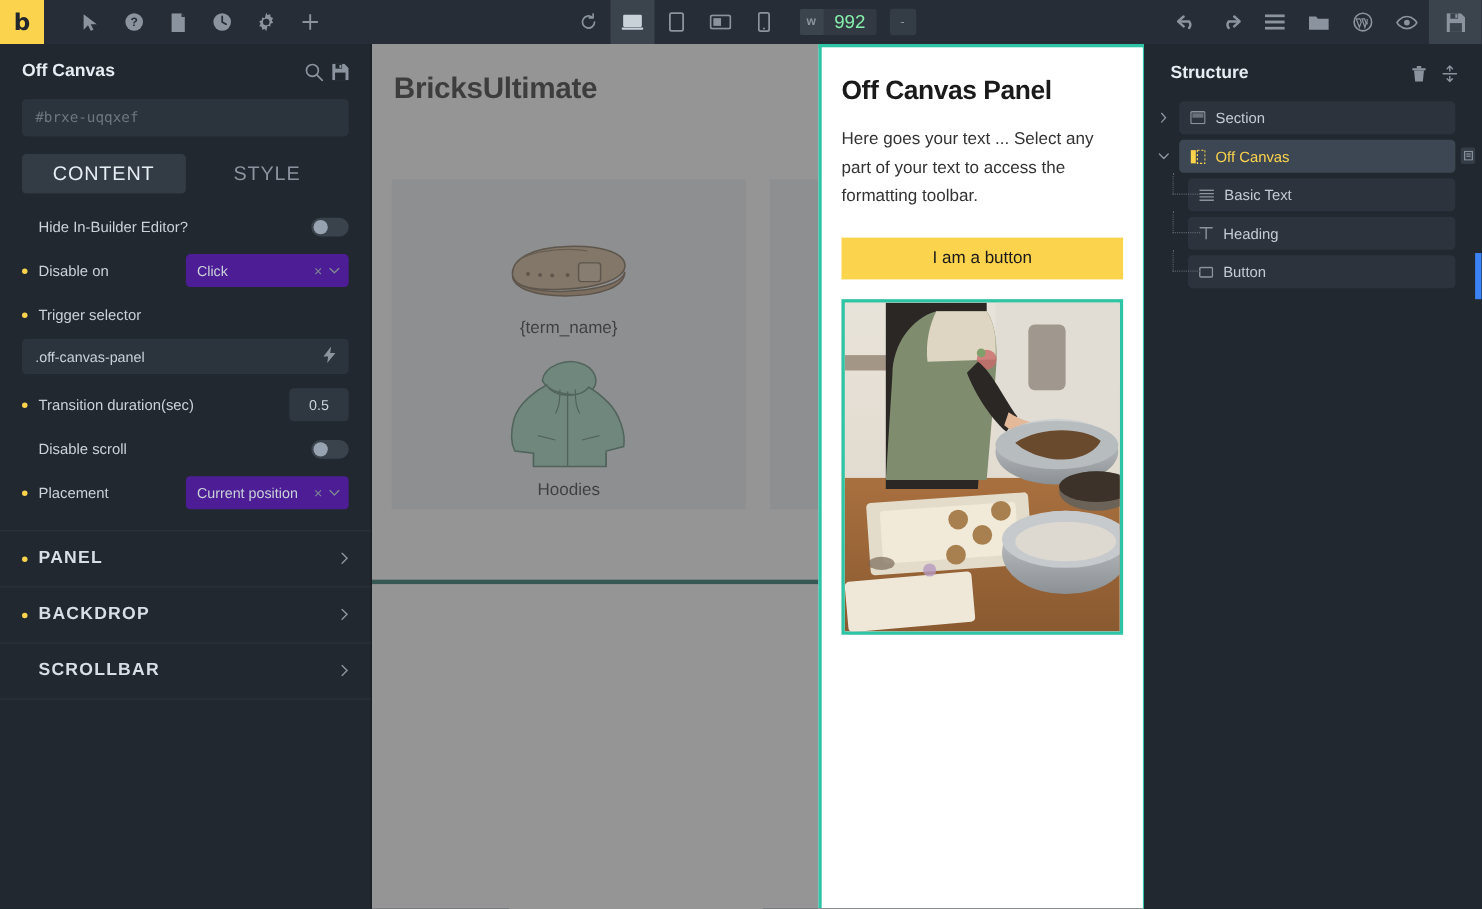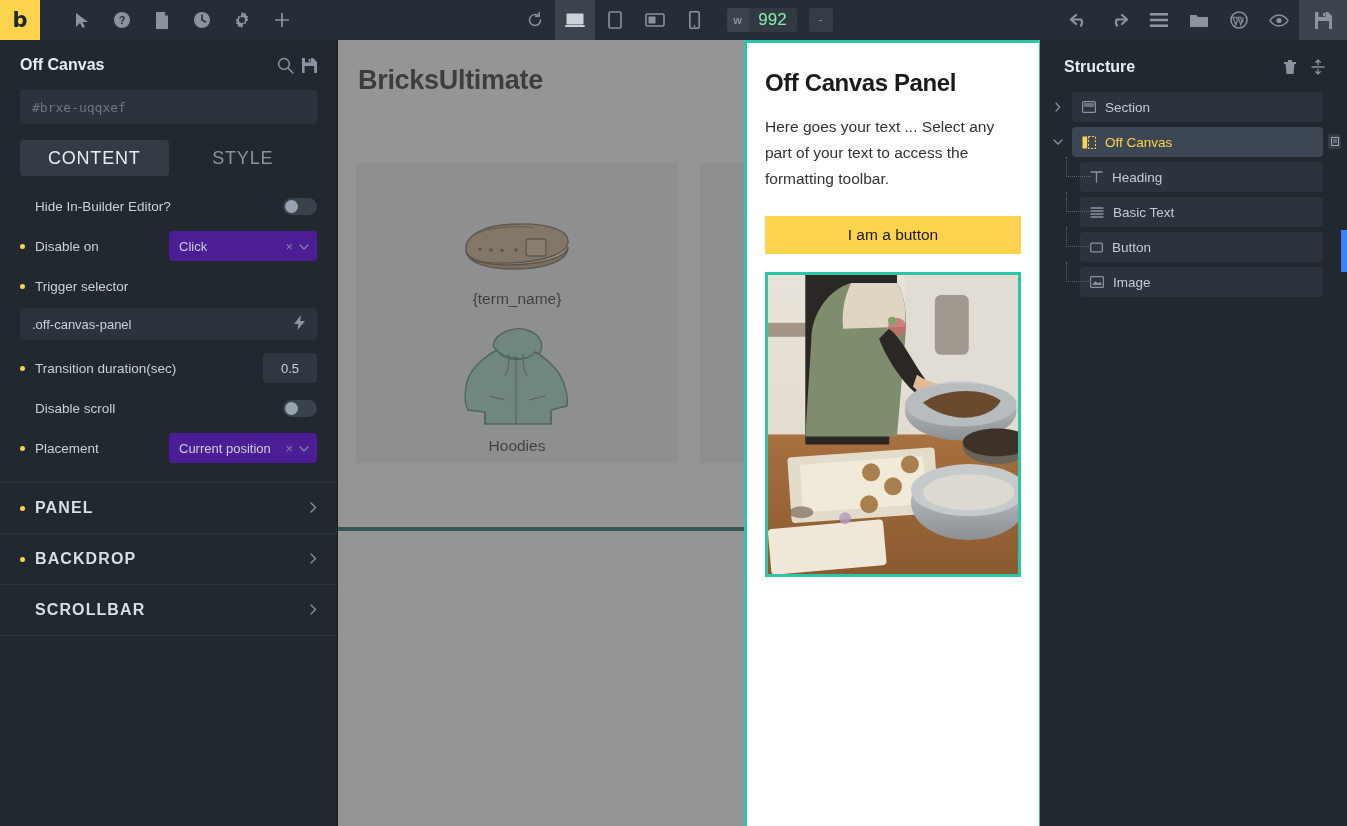--- a/index.html
+++ b/index.html
@@ -694,60 +694,49 @@
                   <rect x="0.5" y="0.5" width="7" height="8" stroke="currentColor" stroke-width="1" fill="none"></rect>
                   <path d="M2 3 H6 M2 5 H6" stroke="currentColor" stroke-width="0.9"></path>
                 </svg>
             </span>
           </span>
         </div>
 
         <div class="t-row child">
           <span class="t-item">
             <span class="t-icon">
-              <svg width="13" height="12" viewBox="0 0 13 12">
-                  <path d="M1 1 H12 M6.5 1 V11" stroke="currentColor" stroke-width="1.3" stroke-linecap="round"></path>
+              <svg width="14" height="11" viewBox="0 0 14 11">
+                  <path d="M0.5 1 H13.5 M0.5 4 H13.5 M0.5 7 H13.5 M0.5 10 H13.5" stroke="currentColor" stroke-width="1.3"></path>
                 </svg>
             </span>
-            <span>Heading</span>
+            <span>Basic Text</span>
           </span>
         </div>
 
         <div class="t-row child">
           <span class="t-item">
             <span class="t-icon">
-              <svg width="14" height="11" viewBox="0 0 14 11">
-                  <path d="M0.5 1 H13.5 M0.5 4 H13.5 M0.5 7 H13.5 M0.5 10 H13.5" stroke="currentColor" stroke-width="1.3"></path>
+              <svg width="13" height="12" viewBox="0 0 13 12">
+                  <path d="M1 1 H12 M6.5 1 V11" stroke="currentColor" stroke-width="1.3" stroke-linecap="round"></path>
                 </svg>
             </span>
-            <span>Basic Text</span>
+            <span>Heading</span>
           </span>
         </div>
 
         <div class="t-row child">
           <span class="t-item">
             <span class="t-icon">
               <svg width="13" height="11" viewBox="0 0 13 11">
                   <rect x="0.7" y="1.2" width="11.6" height="8.6" rx="1" stroke="currentColor" stroke-width="1.3" fill="none"></rect>
                 </svg>
             </span>
             <span>Button</span>
           </span>
         </div>
 
-        <div class="t-row child">
-          <span class="t-item">
-            <span class="t-icon">
-              <svg width="14" height="12" viewBox="0 0 14 12">
-                  <rect x="0.6" y="0.6" width="12.8" height="10.8" rx="1" stroke="currentColor" stroke-width="1.2" fill="none"></rect>
-                  <path d="M2 9 L5.5 5 L8 7.5 L10 5.8 L12 9Z" fill="currentColor"></path>
-                </svg>
-            </span>
-            <span>Image</span>
-          </span>
-        </div>
       </div>
 
       <div class="blue-thumb"></div>
     </div>
 
   </div>
 </div>
 
 </body></html>

